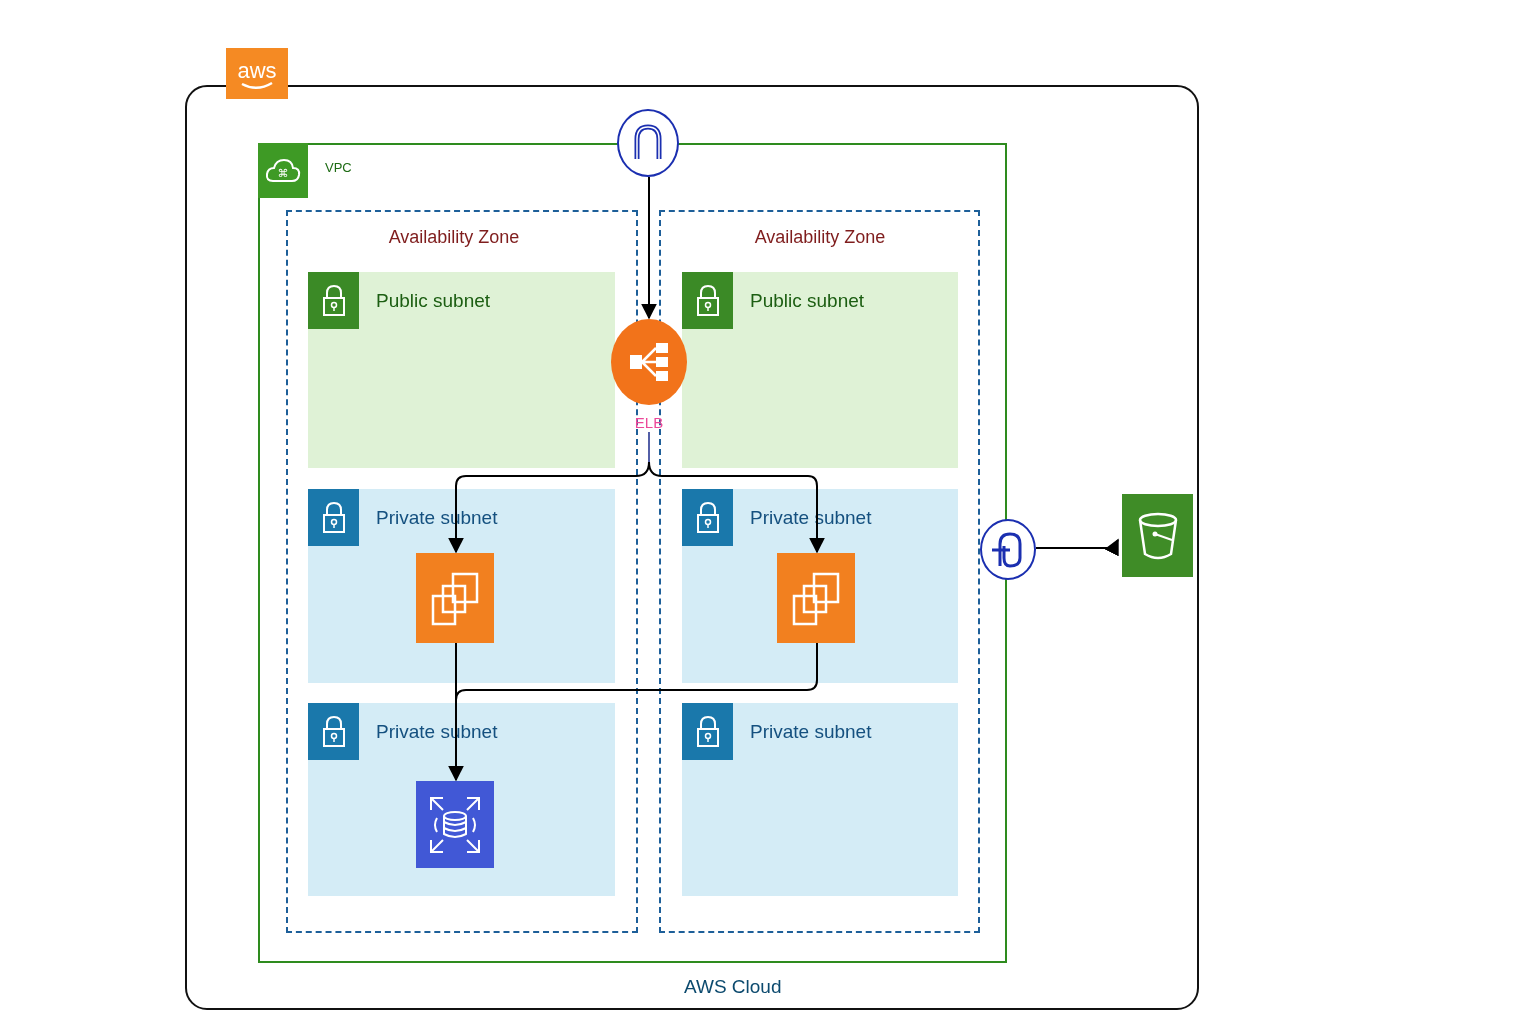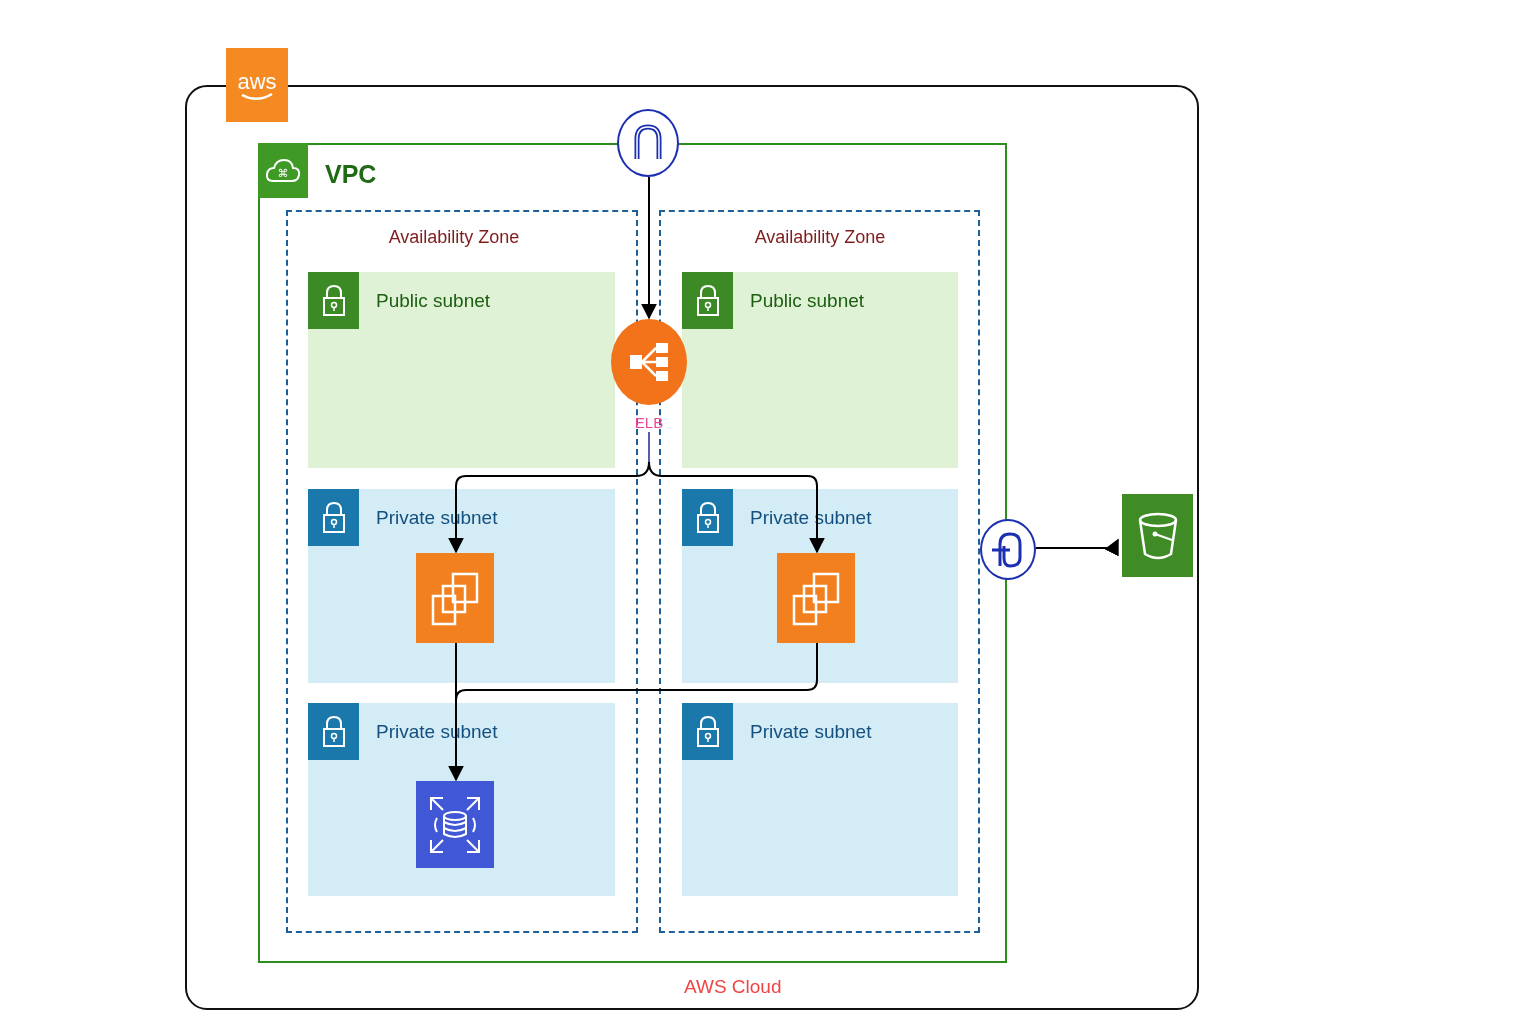--- a/index.html
+++ b/index.html
@@ -1,43 +1,43 @@
 <!DOCTYPE html>
 <html><head>
 <meta charset="utf-8">
 <style>
   html, body { margin:0; padding:0; background:#ffffff; }
   body { width:1536px; height:1024px; position:relative; overflow:hidden; font-family:"Liberation Sans", sans-serif; }
   .abs { position:absolute; }
   .cloud { left:185px; top:85px; width:1014px; height:925px; border:2px solid #111; border-radius:22px; box-sizing:border-box; }
-  .aws-logo { left:226px; top:48px; width:62px; height:74px; background:#f58a23; display:flex; align-items:center; justify-content:center; }
+  .aws-logo { left:226px; top:48px; width:62px; height:51px; background:#f58a23; display:flex; align-items:center; justify-content:center; }
   .vpc { left:258px; top:143px; width:749px; height:820px; border:2px solid #2e8b1e; box-sizing:border-box; }
   .vpc-icon { left:258px; top:143px; width:50px; height:55px; background:#3e9a25; display:flex; align-items:center; justify-content:center; }
-  .vpc-label { left:325px; top:160px; font-size:25px; color:#1e6b14;font-weight:bold; }
+  .vpc-label { left:325px; top:160px; font-size:13px; color:#1e6b14; }
   .az { border:2px dashed #1d5f99; box-sizing:border-box; }
   .az1 { left:286px; top:210px; width:352px; height:723px; }
   .az2 { left:659px; top:210px; width:321px; height:723px; }
   .az-label { font-size:18px; color:#7f1d1d; text-align:center; width:240px; }
   .subnet { box-sizing:border-box; }
   .pub { background:#dff2d6;text-decoration:underline; }
   .priv { background:#d4ecf6; }
   .sub-icon { width:51px; height:57px; display:flex; align-items:center; justify-content:center; }
   .pub .sub-icon { background:#3b8a26; }
   .priv .sub-icon { background:#1a78ab; }
   .sub-label { position:absolute; left:68px; top:18px; font-size:19px; }
   .pub .sub-label { color:#1c5e12; }
   .priv .sub-label { color:#14507f; }
   .ec2 { width:78px; height:90px; background:#f2801f; display:flex; align-items:center; justify-content:center; }
   .rds { width:78px; height:87px; background:#4158d6; display:flex; align-items:center; justify-content:center; }
   .elb { left:611px; top:319px; width:76px; height:86px; border-radius:50%; background:#f2731a; display:flex; align-items:center; justify-content:center; }
   .elb-label { left:625px; top:414px; width:48px; text-align:center; font-size:15px; color:#ec4899; }
   .igw { left:617px; top:109px; width:62px; height:68px; border-radius:50%; border:2px solid #1b2fb0; background:#fff; box-sizing:border-box; display:flex; align-items:center; justify-content:center; }
   .vpce { left:980px; top:519px; width:56px; height:61px; border-radius:50%; border:2px solid #1b2fb0; background:#fff; box-sizing:border-box; display:flex; align-items:center; justify-content:center; }
   .s3 { left:1122px; top:494px; width:71px; height:83px; background:#3f8c27; display:flex; align-items:center; justify-content:center; }
-  .cloud-label { left:684px; top:976px; font-size:19px; color:#ef4444; }
+  .cloud-label { left:684px; top:976px; font-size:19px; color:#0c4a6e; }
   svg.lines { position:absolute; left:0; top:0; }
 </style>
 </head>
 <body>
 
 <div class="abs cloud"></div>
 <div class="abs aws-logo">
   <svg width="50" height="44" viewBox="0 0 50 44">
     <text x="25" y="26" text-anchor="middle" font-family="Liberation Sans, sans-serif" font-size="22" fill="#fff">aws</text>
     <path d="M10 32 Q25 40 40 31" stroke="#fff" stroke-width="2.5" fill="none"></path>

